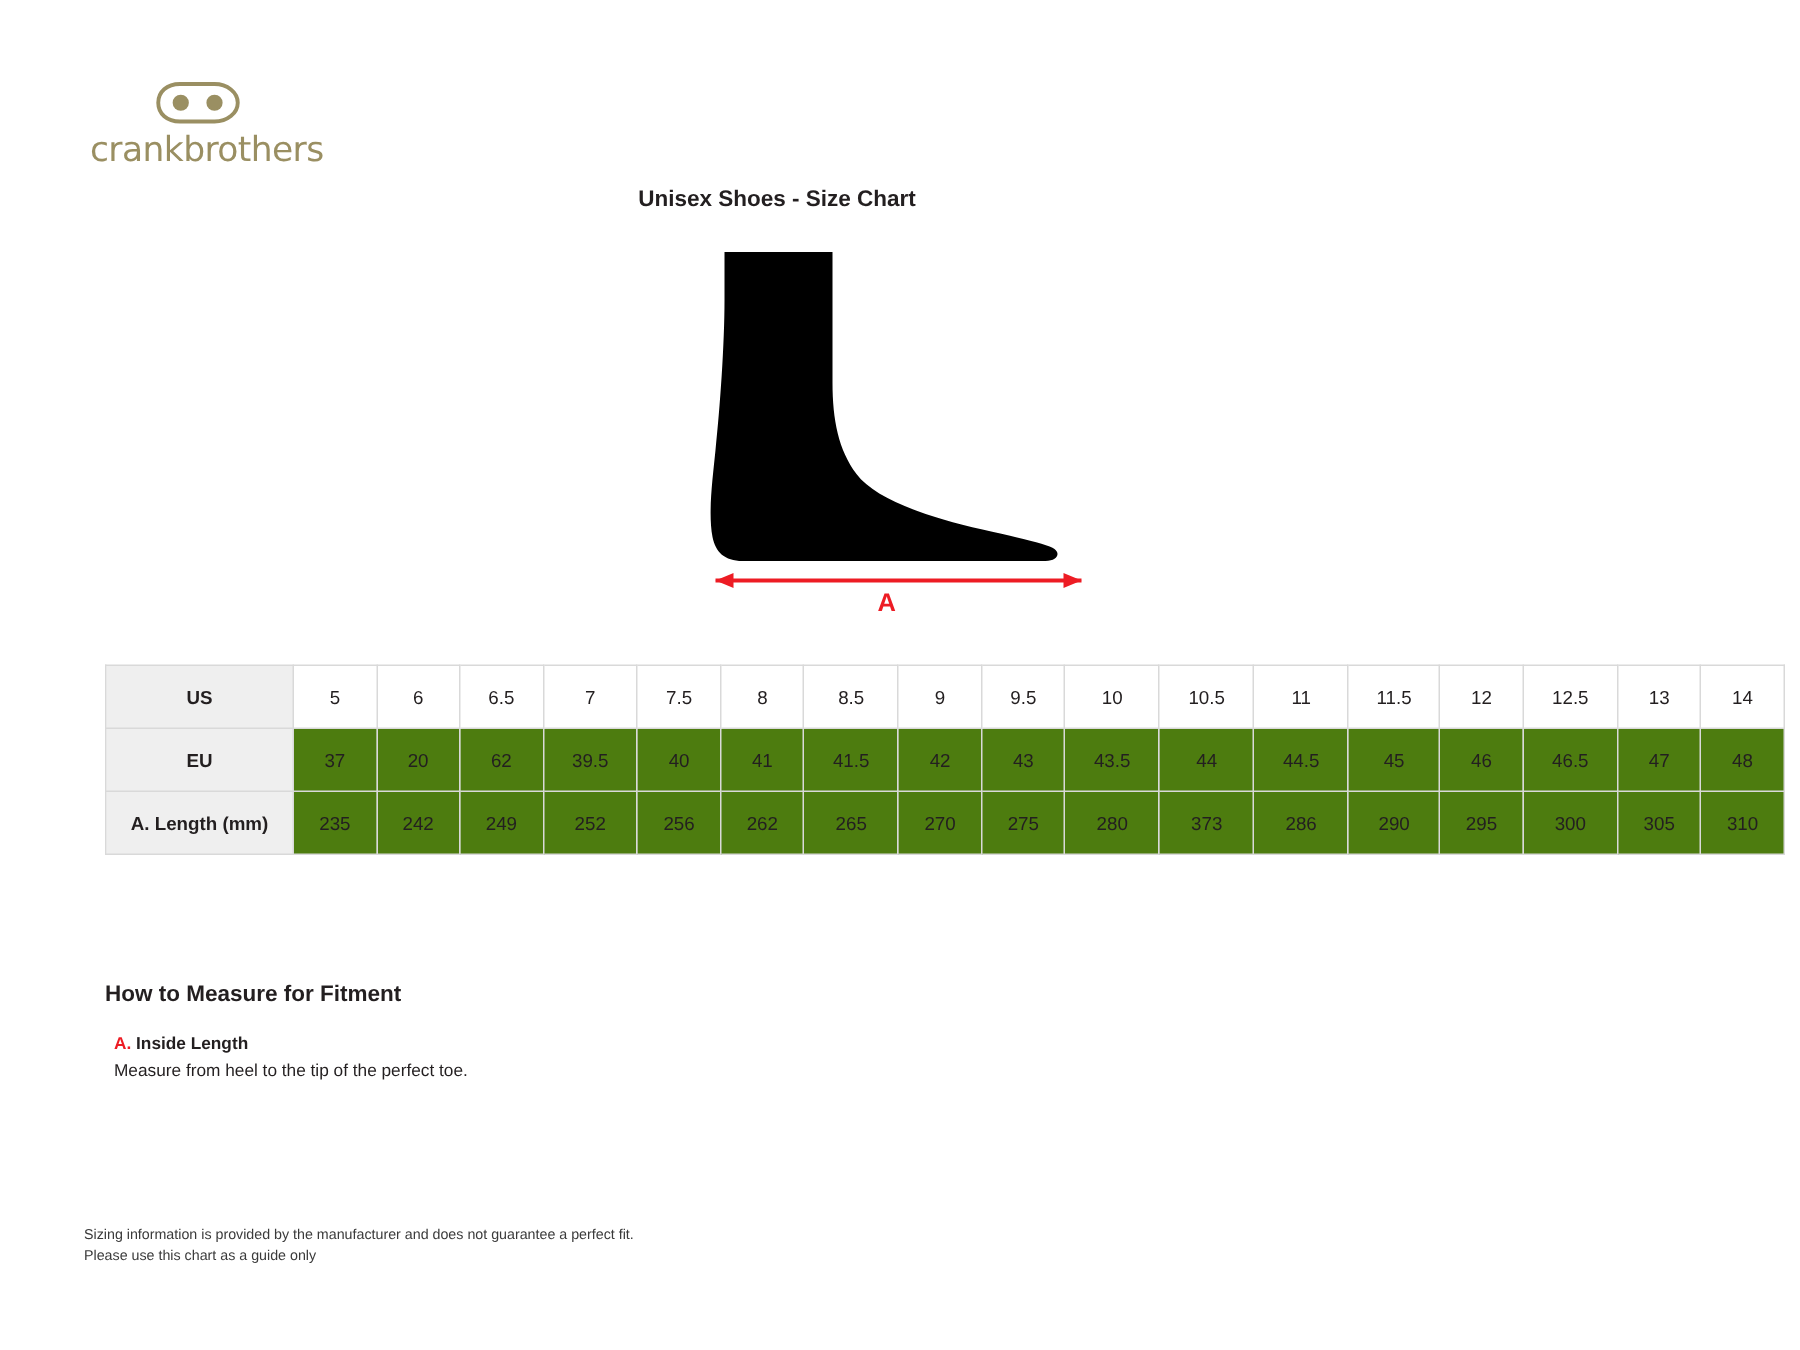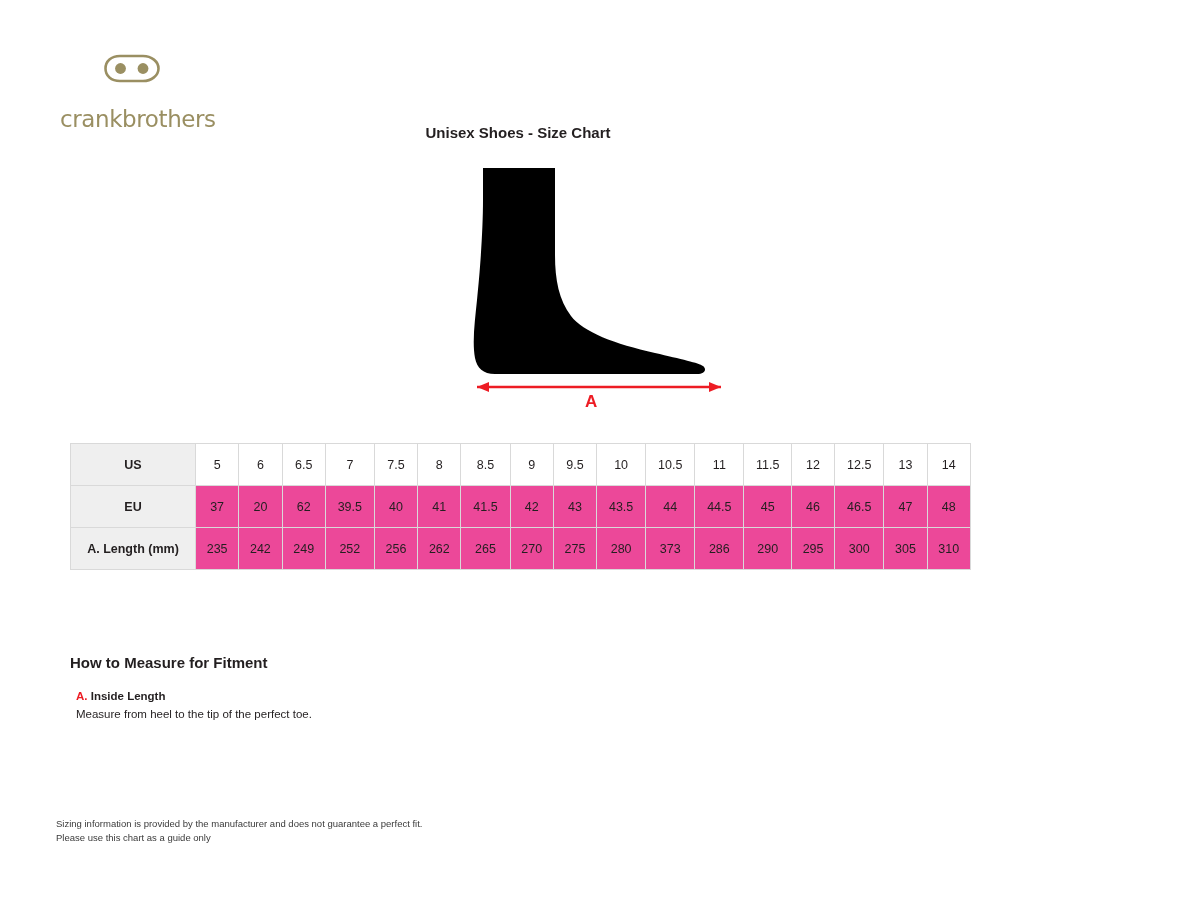--- a/index.html
+++ b/index.html
@@ -24,21 +24,21 @@
     width: 260px;
   }
   .logo-mark {
     width: 60px;
     height: 34px;
     margin-left: 43px;
     position: relative;
   }
   .logo-mark svg { display: block; }
   .logo-wordmark {
-    margin-top: 20px;
+    margin-top: 1px;
     font-family: "DejaVu Sans", sans-serif;
     font-size: 23px;
     letter-spacing: -0.4px;
     color: #9a8f62;
     white-space: nowrap;
   }
 
   
   .chart-title {
     position: absolute;
@@ -69,40 +69,40 @@
     font-weight: bold;
     color: #ed1c24;
   }
 
   
   .size-table {
     position: absolute;
     left: 70px;
     top: 443px;
     border-collapse: collapse;
-    width: 901px;
+    width: 1120px;
     font-size: 12.5px;
   }
   .size-table td, .size-table th {
     border: 1px solid #d9d9d9;
     height: 41px;
     text-align: center;
     vertical-align: middle;
     padding: 0 2px;
     font-weight: normal;
     color: #231f20;
   }
   .size-table .rowhead {
     width: 120px;
     font-weight: bold;
     font-size: 12.5px;
   }
   .size-table tr.shaded td,
   .size-table tr.shaded th {
-    background: #ec4899;
+    background: #4d7c0f;
   }
   .size-table tr.plain td,
   .size-table tr.plain th {
     background: #ffffff;
   }
   .size-table tr.plain th.rowhead,
   .size-table tr.shaded th.rowhead {
     background: #efefef;
   }
 

